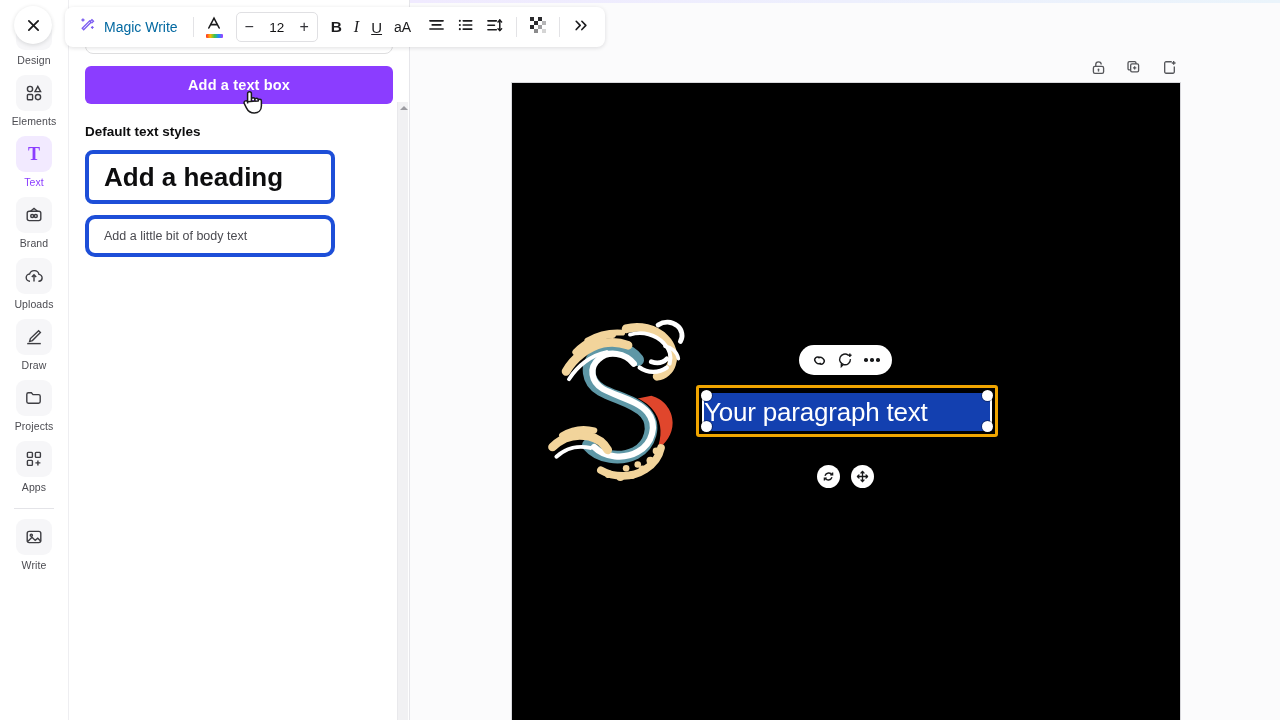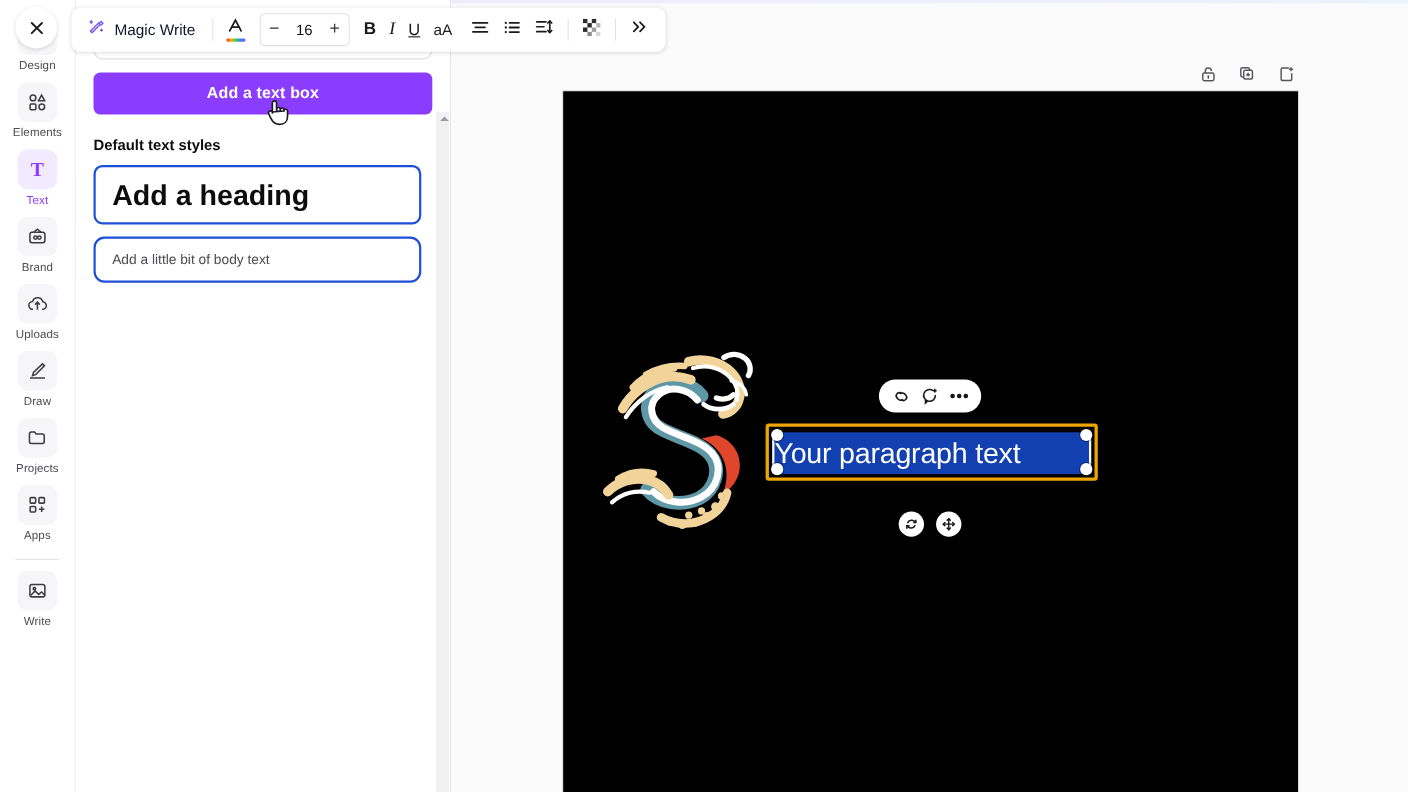--- a/index.html
+++ b/index.html
@@ -63,21 +63,21 @@
   }
 
   .no-brand {
     margin-top: 16px; font-size: 12.5px; color: #3f3f45; letter-spacing: .05px;
   }
   .section-title {
     margin-top: 20px; font-size: 13.5px; font-weight: bold; color: #0d0d0e;
   }
 
   .style-card {
-    margin-top: 11px; width: 298px; border: 2px solid #1d4ed8; border-radius: 8px;
+    margin-top: 11px; width: 250px; border: 4px solid #1d4ed8; border-radius: 8px;
     display: flex; align-items: center; padding: 0 15px; cursor: pointer;
     background: #fff;
   }
   .style-card.h   { height: 54px; }
   .style-card.sh  { height: 46px; }
   .style-card.bt  { height: 42px; border-radius: 10px; }
   .style-card.h  span { font-size: 26px; font-weight: bold; color: #0d0d0e; }
   .style-card.sh span { font-size: 17px; font-weight: bold; color: #0d0d0e; }
   .style-card.bt span { font-size: 12.5px; color: #4a4a50; }
 
@@ -121,21 +121,21 @@
     padding: 0 9px; box-shadow: 0 1px 4px rgba(14,19,24,.13);
   }
   .tb-btn {
     height: 30px; display: flex; align-items: center; justify-content: center;
     border-radius: 5px; cursor: pointer; color: #252627; padding: 0 6px;
   }
   #magic-write {
     display: flex; align-items: center; gap: 7px; padding: 0 8px 0 5px;
     height: 30px; border-radius: 5px; cursor: pointer;
   }
-  #magic-write .mw-label { font-size: 14px; color: #0f172a; font-weight: 500; }
+  #magic-write .mw-label { font-size: 14px; color: #0369a1; font-weight: 500; }
   .tb-sep { width: 1px; height: 20px; background: #e3e3e6; margin: 0 7px; }
 
   #font-name {
     width: 128px; height: 30px; border: 1px solid #e0e0e3; border-radius: 5px;
     display: flex; align-items: center; padding: 0 9px; font-size: 13.5px;
     color: #111113; cursor: pointer; margin-left: 4px; background: #fff;
   }
   #font-size {
     margin-left: 8px; height: 30px; border: 1px solid #e0e0e3; border-radius: 5px;
     display: flex; align-items: center; background: #fff;
@@ -396,21 +396,21 @@
           <path d="M2.8 12 8 2.2 13.2 12"></path>
             <path d="M4.9 8.6h6.2"></path>
         </svg>
       </span>
       <span style="display:block;width:17px;height:3.5px;border-radius:1px;background:linear-gradient(90deg,#ff2d2d,#ffb400,#3cc84a,#1f8bff,#a93cff);"></span>
     </div>
 
 
     <div id="font-size">
       <div class="fs-btn">−</div>
-      <div class="fs-val">16</div>
+      <div class="fs-val">12</div>
       <div class="fs-btn">+</div>
     </div>
 
     <div class="tb-btn" style="margin-left:7px;">
       <span class="tb-txt bold">B</span>
     </div>
     <div class="tb-btn">
       <span class="tb-txt ital">I</span>
     </div>
     <div class="tb-btn">

